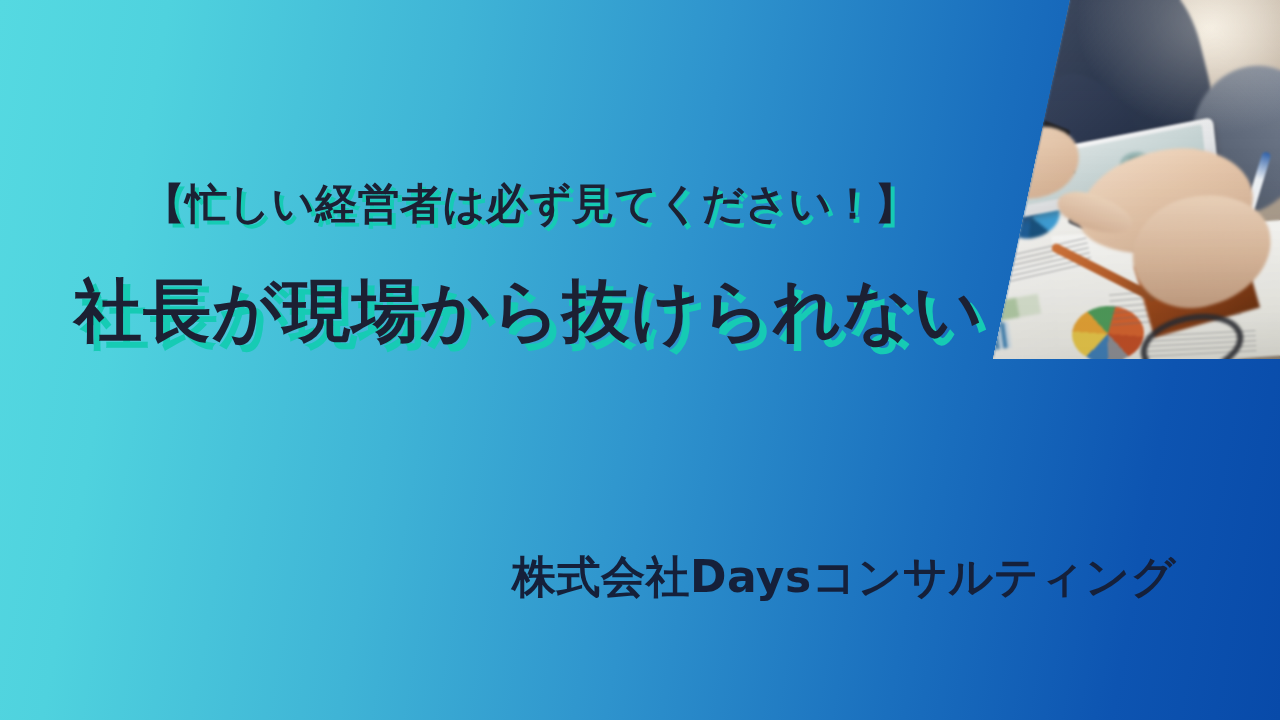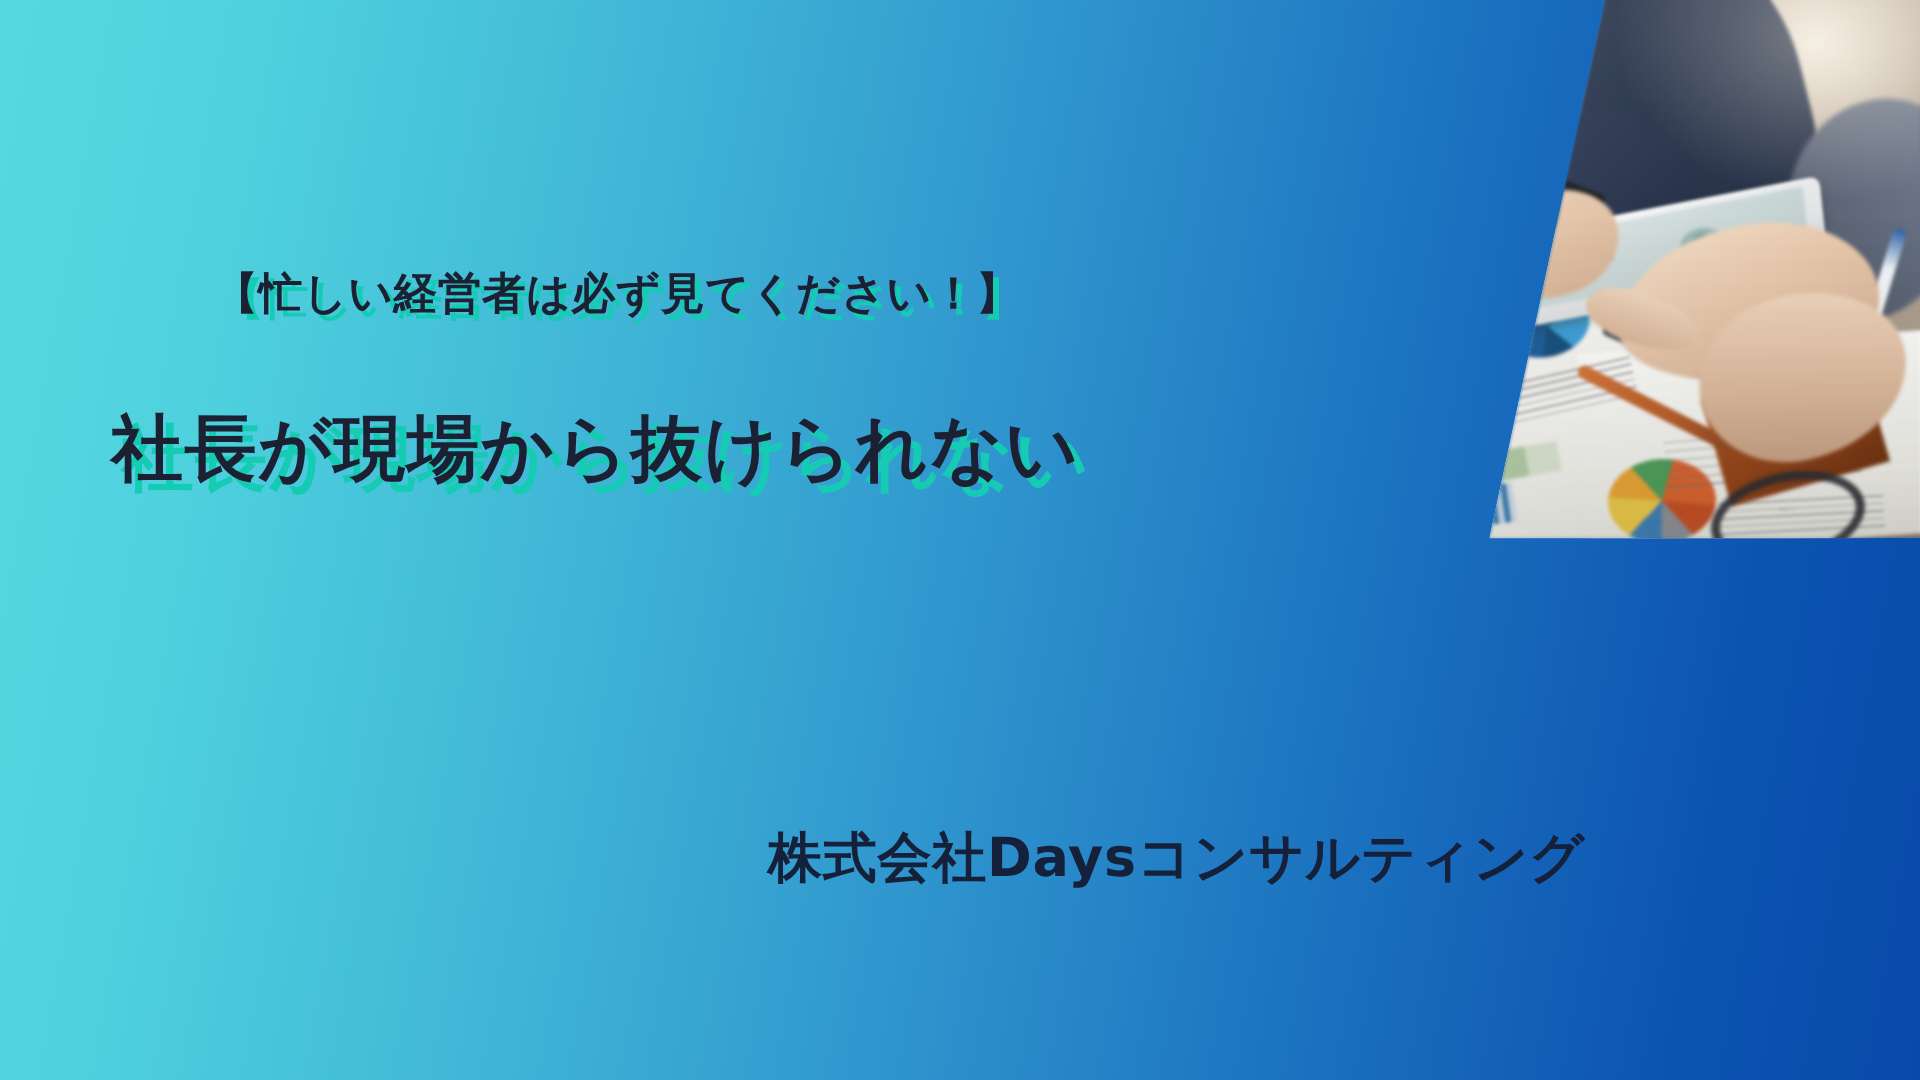--- a/index.html
+++ b/index.html
@@ -283,49 +283,49 @@
     background:
       radial-gradient(ellipse 200px 160px at 80% 6%, rgba(255,250,240,.38), rgba(255,250,240,0) 70%),
       linear-gradient(180deg, rgba(40,34,28,.06) 0%, rgba(40,34,28,0) 40%, rgba(40,34,28,.10) 100%);
   }
 
   
   #subtitle {
     position: absolute;
     left: 143px;
     top: 176px;
-    font-size: 29px;
+    font-size: 42px;
     font-weight: 700;
     letter-spacing: .5px;
     color: #1c2033;
     text-shadow: 4px 4px 0 #16cbb4;
     white-space: nowrap;
   }
 
   #headline {
     position: absolute;
     left: 74px;
     top: 272px;
     line-height: 1.16;
     white-space: nowrap;
   }
   #headline .hline {
     display: block;
-    font-size: 48px;
+    font-size: 68px;
     font-weight: 700;
     letter-spacing: 1px;
     color: #1c2033;
     text-shadow: 7px 7px 0 #16cbb4;
   }
 
   #company {
     position: absolute;
     left: 512px;
     top: 548px;
-    font-size: 36px;
+    font-size: 44px;
     font-weight: 700;
     letter-spacing: .5px;
     color: #15203a;
     white-space: nowrap;
   }
 </style>
 </head>
 <body>
 
 <div id="slide">

